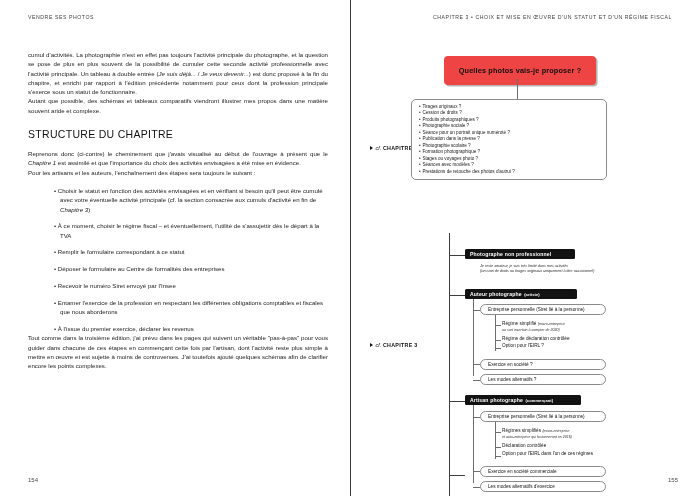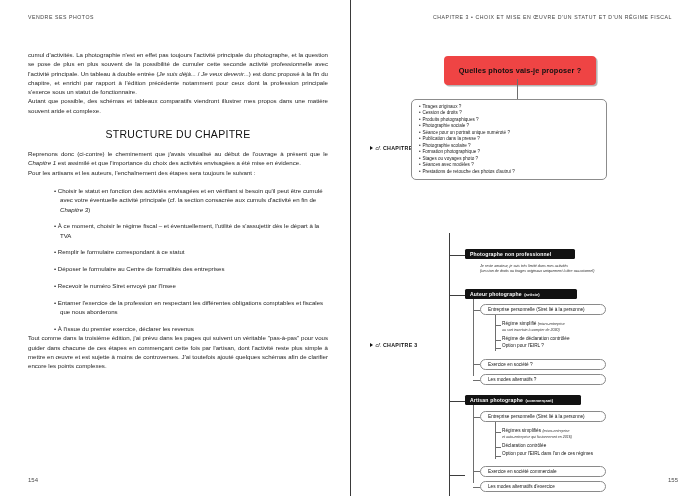--- a/index.html
+++ b/index.html
@@ -57,21 +57,20 @@
   }
   p.just + p.just { margin-top: 0px; }
   .em { font-style: italic; }
 
   h2.section-title {
     font-size: 10.5px;
     font-weight: 400;
     letter-spacing: 0.3px;
     margin: 13px 0 9px 0;
     color: #111;
-    text-align: center;
   }
 
   .bullets {
     margin: 9px 0 0 0;
     padding: 0;
     list-style: none;
   }
   .bullets li {
     font-size: 6.1px;
     line-height: 9.3px;

